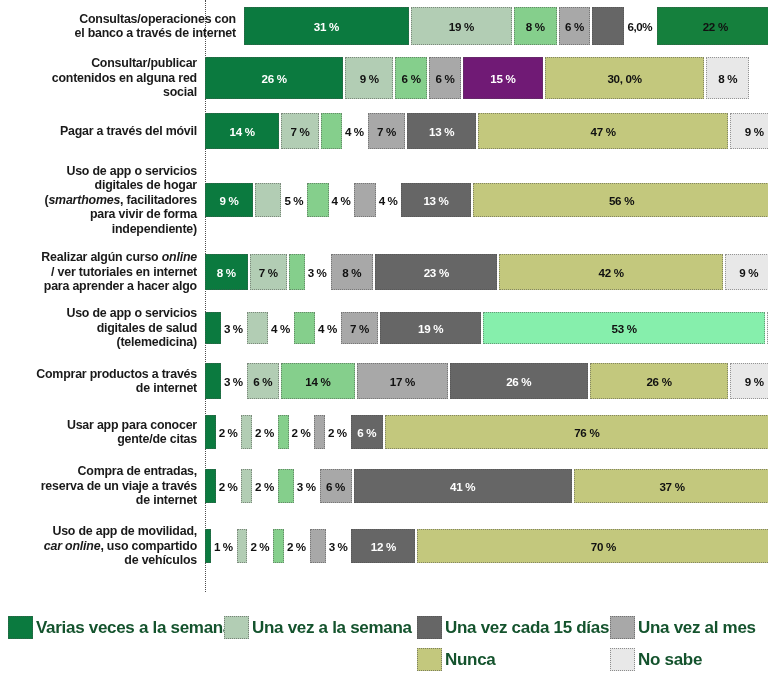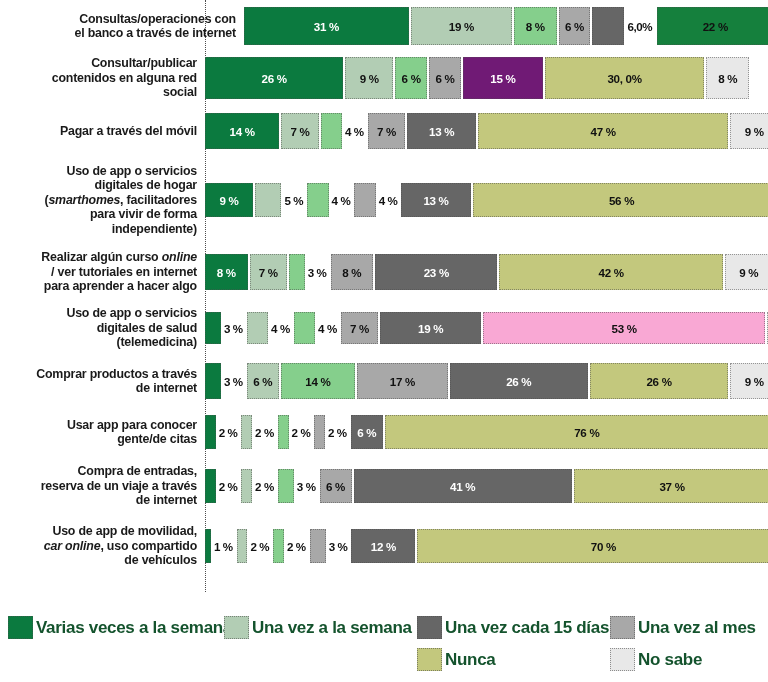--- a/index.html
+++ b/index.html
@@ -252,21 +252,21 @@
             <div class="seg" style="position: absolute; left: 41.76px; width: 21.28px; background: rgb(178, 205, 180);"></div>
             <span class="v-out" style="left: 66.04px;">4 %</span>
             <div class="seg" style="position: absolute; left: 88.84px; width: 21.28px; background: rgb(133, 207, 140);"></div>
             <span class="v-out" style="left: 113.12px;">4 %</span>
             <div class="seg" style="position: absolute; left: 135.92px; width: 37.24px; background: rgb(168, 168, 168);">
               <span class="v-in" style="color: rgb(17, 17, 17);">7 %</span>
             </div>
             <div class="seg" style="position: absolute; left: 175.16px; width: 101.08px; background: rgb(102, 102, 102);">
               <span class="v-in" style="color: rgb(255, 255, 255);">19 %</span>
             </div>
-            <div class="seg" style="position: absolute; left: 278.24px; width: 281.96px; background: #f9a8d4;">
+            <div class="seg" style="position: absolute; left: 278.24px; width: 281.96px; background: #86efac;">
               <span class="v-in" style="color: rgb(17, 17, 17);">53 %</span>
             </div>
             <div class="seg" style="position: absolute; left: 562.2px; width: 47.88px; background: rgb(232, 232, 232);"></div>
           </div>
         </div>
       </div>
       <div class="row" style="top: 358px; height: 46px;">
         <div class="cat-label">Comprar productos a través<br>de internet</div>
         <div class="bar-area">
           <div class="seg-wrap" style="left: 0px; height: 36px; top: 5px;">

